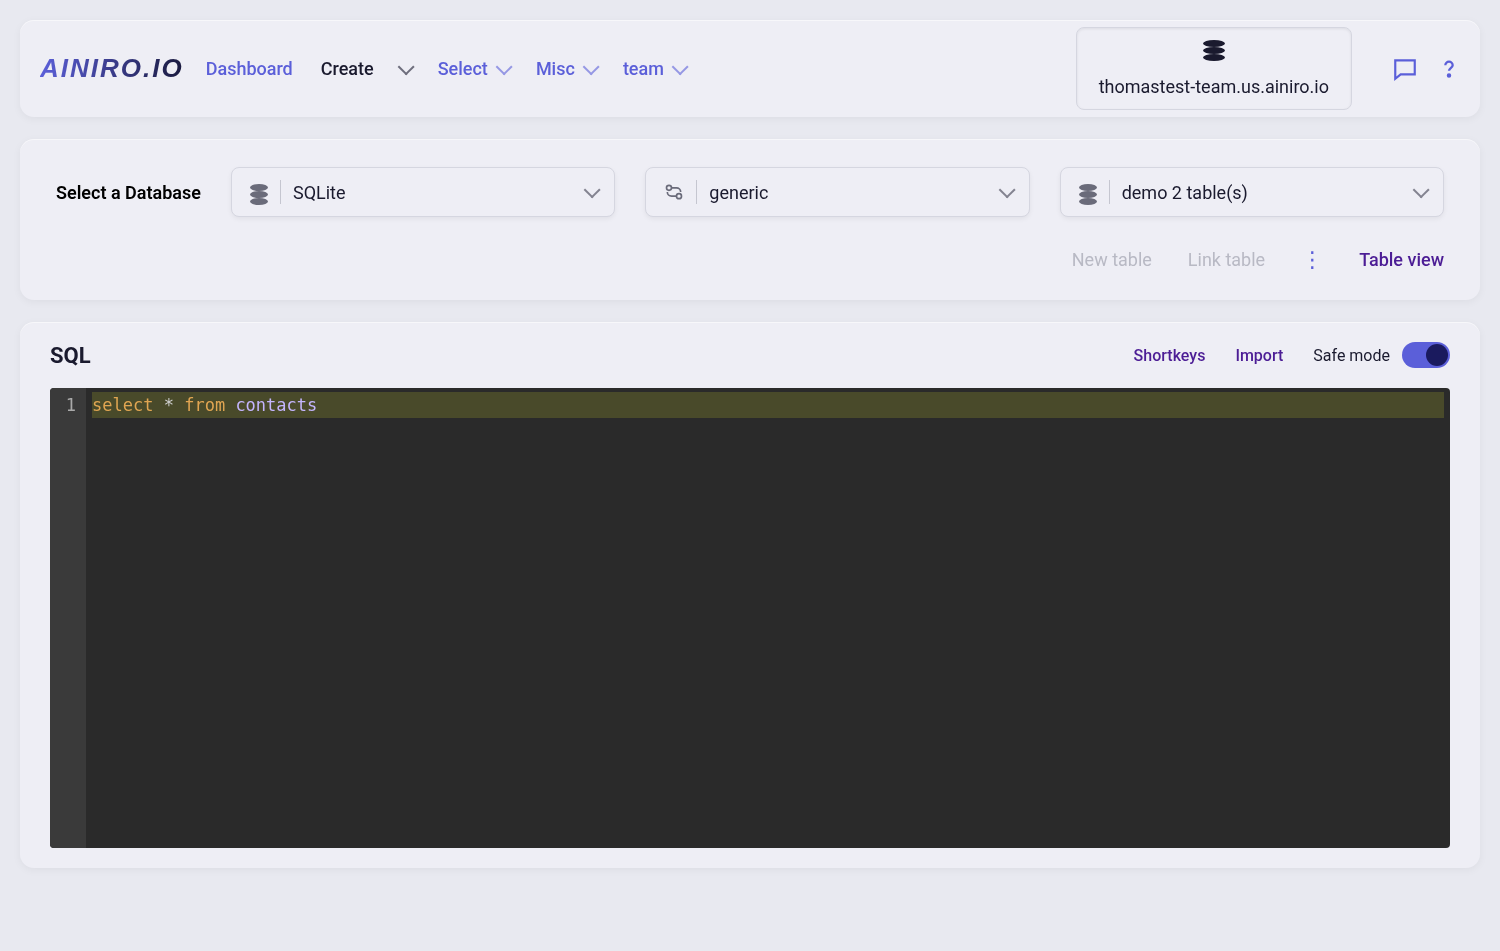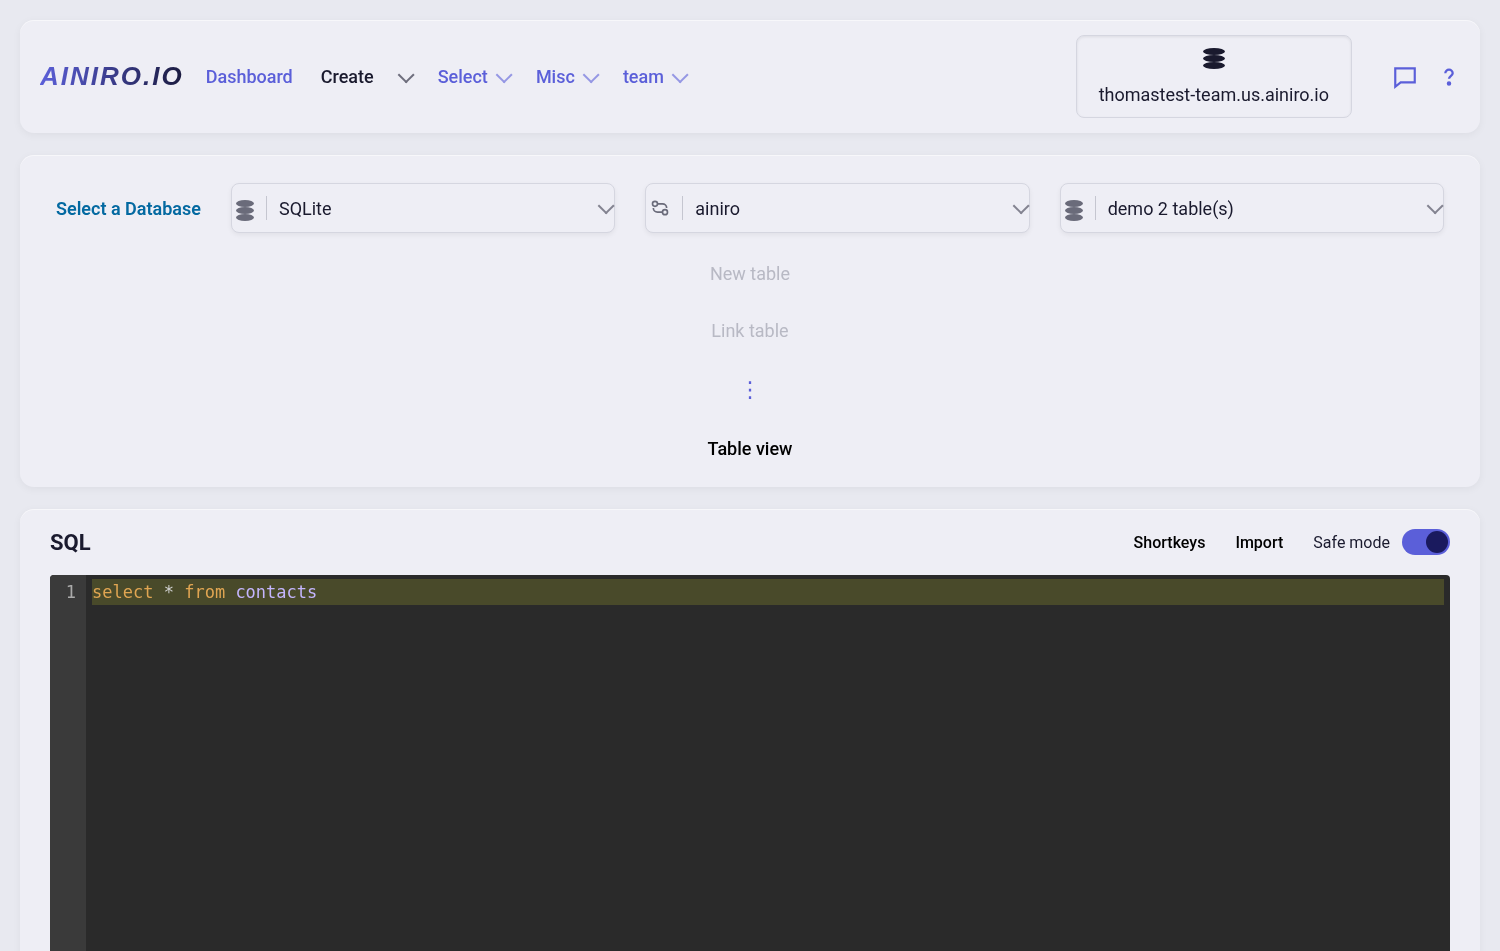--- a/index.html
+++ b/index.html
@@ -14,21 +14,21 @@
   border-radius: 14px;
   box-shadow: 0 2px 8px rgba(0,0,0,0.05), inset 0 1px 0 rgba(255,255,255,0.5);
   padding: 20px 30px;
   margin-bottom: 22px;
 }
 
 .header {
   display: flex;
   align-items: center;
   gap: 22px;
-  padding: 15px 20px;
+  padding: 7px 20px;
 }
 .logo {
   font-size: 26px;
   font-weight: 800;
   letter-spacing: 2px;
   background: linear-gradient(90deg, #5b5fd9, #1a1a3e);
   -webkit-background-clip: text;
   background-clip: text;
   color: transparent;
   font-style: italic;
@@ -83,43 +83,43 @@
 }
 .db-icon::before { top: 0; }
 .db-icon span { top: 7px; background:#1a1a2e; }
 .db-icon::after { top: 14px; }
 .db-icon.light::before, .db-icon.light::after, .db-icon.light span { background:#6a6b7a; }
 .hdr-actions { display:flex; align-items:center; gap:20px; margin-left:18px;}
 .icon-btn { color:#5b5fd9; cursor:pointer; display:flex; }
 
 .panel-db { padding: 28px 36px; }
 .db-row { display:flex; align-items:center; gap:30px; }
-.db-label { font-size:18px; font-weight:600; color:#0369a1; }
+.db-label { font-size:18px; font-weight:600; color:#000000; }
 .select {
   flex:1;
   display:flex;
   align-items:center;
   gap:12px;
   background:#eeeef5;
   border:1px solid #d5d6e0;
   border-radius:8px;
-  padding:12px 4px;
+  padding:12px 18px;
   box-shadow: 0 2px 5px rgba(0,0,0,0.06);
   cursor:pointer;
 }
 .select .sep { width:1px; height:24px; background:#c5c6d0; }
 .select .val { flex:1; font-size:18px; color:#1a1a2e; }
 .select .chevron { opacity:0.5; }
 .small-ic { width:20px;height:20px;display:flex;align-items:center;justify-content:center;color:#6a6b7a;}
 .actions-row {
   display:flex; justify-content:flex-end; align-items:center;
-  gap:36px; margin-top:30px; font-size:18px;flex-direction:column;
+  gap:36px; margin-top:30px; font-size:18px;
 }
 .act-muted { color:#b8b9c4; cursor:pointer; }
-.act-link { color:#000000; font-weight:500; cursor:pointer; }
+.act-link { color:#4c1d95; font-weight:500; cursor:pointer; }
 .dots { color:#5b5fd9; font-size:22px; cursor:pointer; }
 
 .sql-head { display:flex; align-items:center; margin-bottom:20px; }
 .sql-title { font-size:22px; font-weight:700; flex:1; }
 .sql-links { display:flex; align-items:center; gap:30px; }
 .toggle-wrap { display:flex; align-items:center; gap:12px; font-size:16px;text-align:right; }
 .toggle {
   width:48px;height:26px;background:#5b5fd9;border-radius:20px;position:relative;cursor:pointer;
 }
 .toggle .knob {
@@ -210,21 +210,21 @@
     <div class="select">
       <span class="small-ic">
         <svg width="20" height="20" viewBox="0 0 24 24" fill="none" stroke="currentColor" stroke-width="2">
             <circle cx="6" cy="7" r="3"></circle>
             <circle cx="18" cy="17" r="3"></circle>
             <path d="M9 7h6a5 5 0 015 5"></path>
             <path d="M15 17H9a5 5 0 01-5-5"></path>
           </svg>
       </span>
       <span class="sep"></span>
-      <span class="val">ainiro</span>
+      <span class="val">generic</span>
       <span class="chevron"></span>
     </div>
     <div class="select">
       <span class="db-icon light" style="width:18px;height:16px">
           <span></span>
         </span>
       <span class="sep"></span>
       <span class="val">demo 2 table(s)</span>
       <span class="chevron"></span>
     </div>

